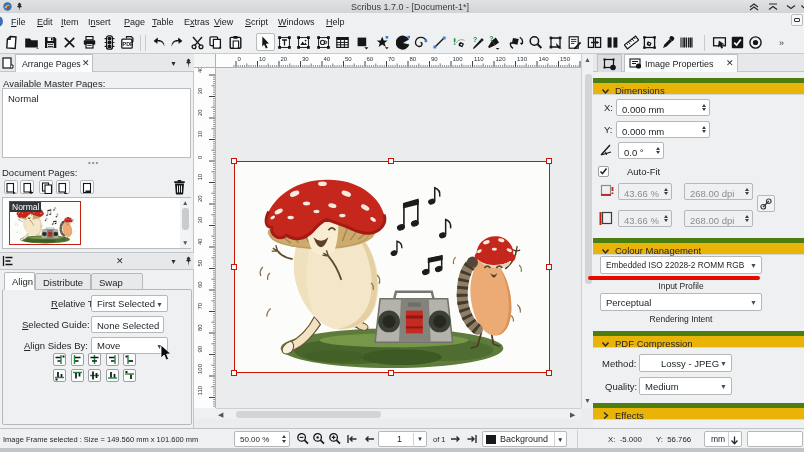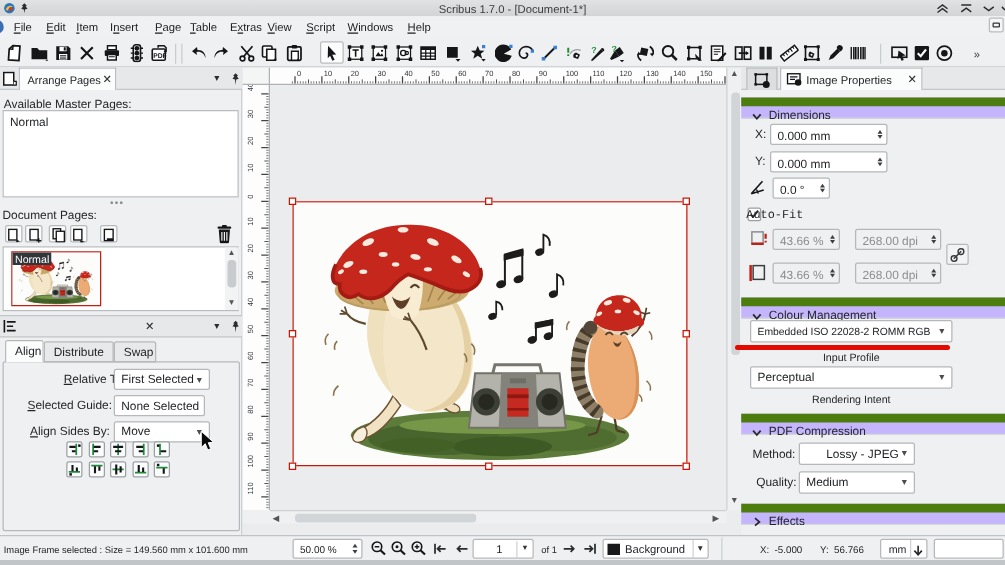--- a/index.html
+++ b/index.html
@@ -19,22 +19,22 @@
 .whitebox{position:absolute;background:#fff;border:1px solid #b9bdbf;}
 .combo{position:absolute;background:#fff;border:1px solid #b4b8ba;border-radius:2px;
   font-size:9.5px;color:#1b1e20;padding-left:5px;}
 .combo .arr{position:absolute;right:4px;top:0;color:#4a4d4f;font-size:7px;}
 .spin{position:absolute;background:#fff;border:1px solid #b4b8ba;border-radius:2px;font-size:9.5px;color:#1b1e20;}
 .spin .val{position:absolute;left:5px;top:2px;}
 .ud{position:absolute;right:3.5px;top:0;height:100%;display:flex;flex-direction:column;justify-content:center;gap:1.5px;}
 .ud i{display:block;width:0;height:0;border-left:2.5px solid transparent;border-right:2.5px solid transparent;}
 .ud .tu{border-bottom:3.5px solid #3c3f41;}
 .ud .td{border-top:3.5px solid #3c3f41;}
-.sechead{position:absolute;left:0;width:100%;height:17px;background:#c4b5fd;
-  border-top:7px solid #4d7c0f;border-bottom:1px solid #d4d7d8;font-size:9.5px;color:#232629;}
+.sechead{position:absolute;left:0;width:100%;height:17px;background:#eab308;
+  border-top:5px solid #4d7c0f;border-bottom:1px solid #d4d7d8;font-size:9.5px;color:#232629;}
 .sechead span.t{position:absolute;left:22px;top:1.5px;}
 </style>
 </head>
 <body>
 <div id="stage">
   <div class="abs" id="titlebar">
     <svg class="abs" style="left:3px;top:2px" width="9" height="9" viewBox="0 0 9 9">
       <circle cx="4.5" cy="4.5" r="4.2" fill="#2976b8"></circle>
       <path d="M1.5 5.5 C3 2.5 6 2 7.5 3.5 C6 3 3.5 4 3.5 6.5 Z" fill="#f3c13a"></path>
       <circle cx="5.6" cy="5.3" r="1.5" fill="#c43b3b"></circle>
@@ -357,21 +357,21 @@
   <div class="abs" style="left:170px;top:204px;font-size:7px;color:#2a2d2f">▼</div>
   <svg class="abs" style="left:184px;top:202px" width="9" height="11" viewBox="0 0 9 11">
         <path d="M4.5 0.5 L6.5 2.5 L5.5 3 L7 5 L5 5.5 L4.5 10 L4 5.5 L2 5 L3.5 3 L2.5 2.5 Z" fill="#2a2d2f"></path>
       </svg>
   <div class="abs" style="left:4px;top:218px;width:31px;height:18px;background:#fbfcfc;border:1px solid #b6b9bb;border-bottom:1px solid #fbfcfc;border-radius:2px 2px 0 0;font-size:9.5px;z-index:3">
         <span style="position:absolute;left:7px;top:3px">Align</span>
       </div>
   <div class="abs" style="left:35px;top:219px;width:56px;height:17px;background:#e7e9ea;border:1px solid #b6b9bb;border-radius:2px 2px 0 0;font-size:9.5px;">
         <span style="position:absolute;left:7px;top:3px">Distribute</span>
       </div>
-  <div class="abs" style="left:91px;top:219px;width:34px;height:17px;background:#e7e9ea;border:1px solid #b6b9bb;border-radius:2px 2px 0 0;font-size:9.5px;">
+  <div class="abs" style="left:91px;top:219px;width:52px;height:17px;background:#e7e9ea;border:1px solid #b6b9bb;border-radius:2px 2px 0 0;font-size:9.5px;">
         <span style="position:absolute;left:7px;top:3px">Swap</span>
       </div>
   <div class="abs" style="left:2px;top:235px;width:190px;height:136px;border:1px solid #b6b9bb;border-radius:2px;z-index:1"></div>
   <div class="panel-label" style="left:24px;top:244px;margin-left:27px;"><u>R</u>elative To:</div>
   <div class="combo" style="left:91px;top:241px;width:77px;height:17px;line-height:16px;">First Selected<span class="arr" style="line-height:17px">▼</span></div>
   <div class="panel-label" style="left:22px;top:265px;"><u>S</u>elected Guide:</div>
   <div class="abs" style="left:91px;top:262px;width:73px;height:17px;background:#fff;border:1px solid #b6b9bb;border-radius:2px;font-size:9.5px;">
         <span style="position:absolute;left:5px;top:3px">None Selected</span>
       </div>
   <div class="panel-label" style="left:24px;top:286px;"><u>A</u>lign Sides By:</div>
@@ -991,21 +991,21 @@
         <span class="ud">
           <i class="tu"></i>
           <i class="td"></i>
         </span>
       </div>
   <div class="abs" style="left:5px;top:112px;width:11px;height:11px;background:#fff;border:1px solid #9da0a3;border-radius:2px;">
         <svg width="9" height="9" viewBox="0 0 9 9" style="position:absolute;left:0;top:0">
           <path d="M1.5 4.5 L3.5 6.5 L7.5 1.5" fill="none" stroke="#26282a" stroke-width="1.6"></path>
         </svg>
       </div>
-  <div class="panel-label" style="left:4px;top:112px;font-family:Liberation Mono, monospace;">Auto-Fit</div>
+  <div class="panel-label" style="left:34px;top:112px;">Auto-Fit</div>
   <svg class="abs" style="left:7px;top:130px" width="14" height="14" viewBox="0 0 14 14">
         <rect x="1.5" y="1.5" width="9" height="9" fill="none" stroke="#8a8d8f" stroke-width="1.2"></rect>
         <path d="M1 11 h10" stroke="#c22015" stroke-width="1.8"></path>
         <path d="M12.5 3 v4 M12.5 8.5 v1.5" stroke="#c22015" stroke-width="1.8"></path>
       </svg>
   <div class="spin" style="left:25px;top:129px;width:54px;height:17px;background:#eff0f1;">
         <span class="val" style="color:#8a8d8f;line-height:15px">43.66 %</span>
         <span class="ud">
           <i class="tu"></i>
           <i class="td"></i>

